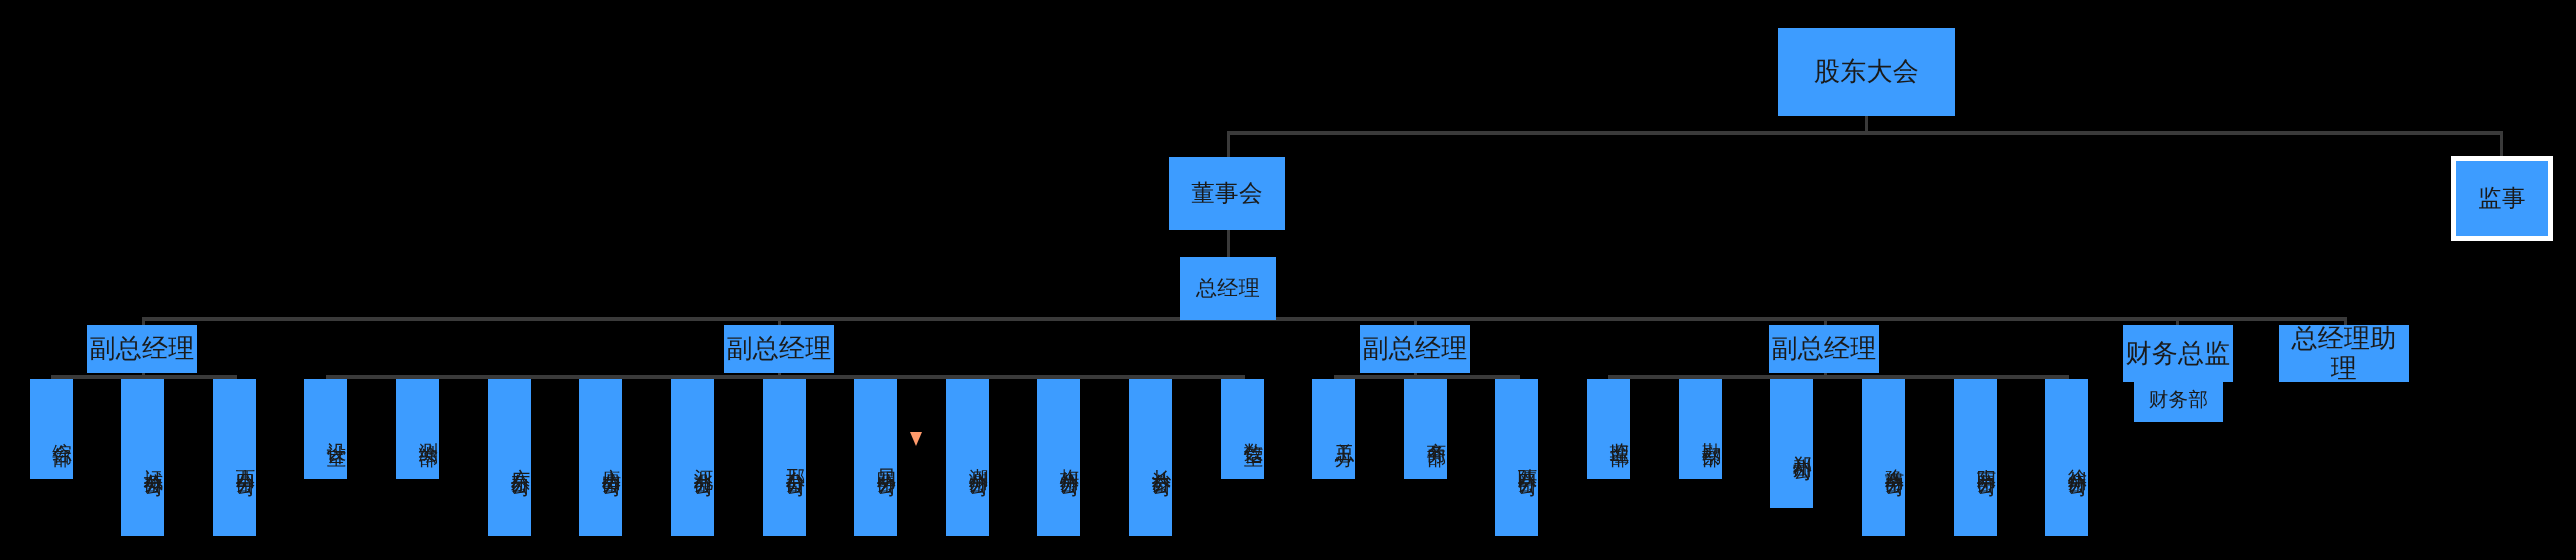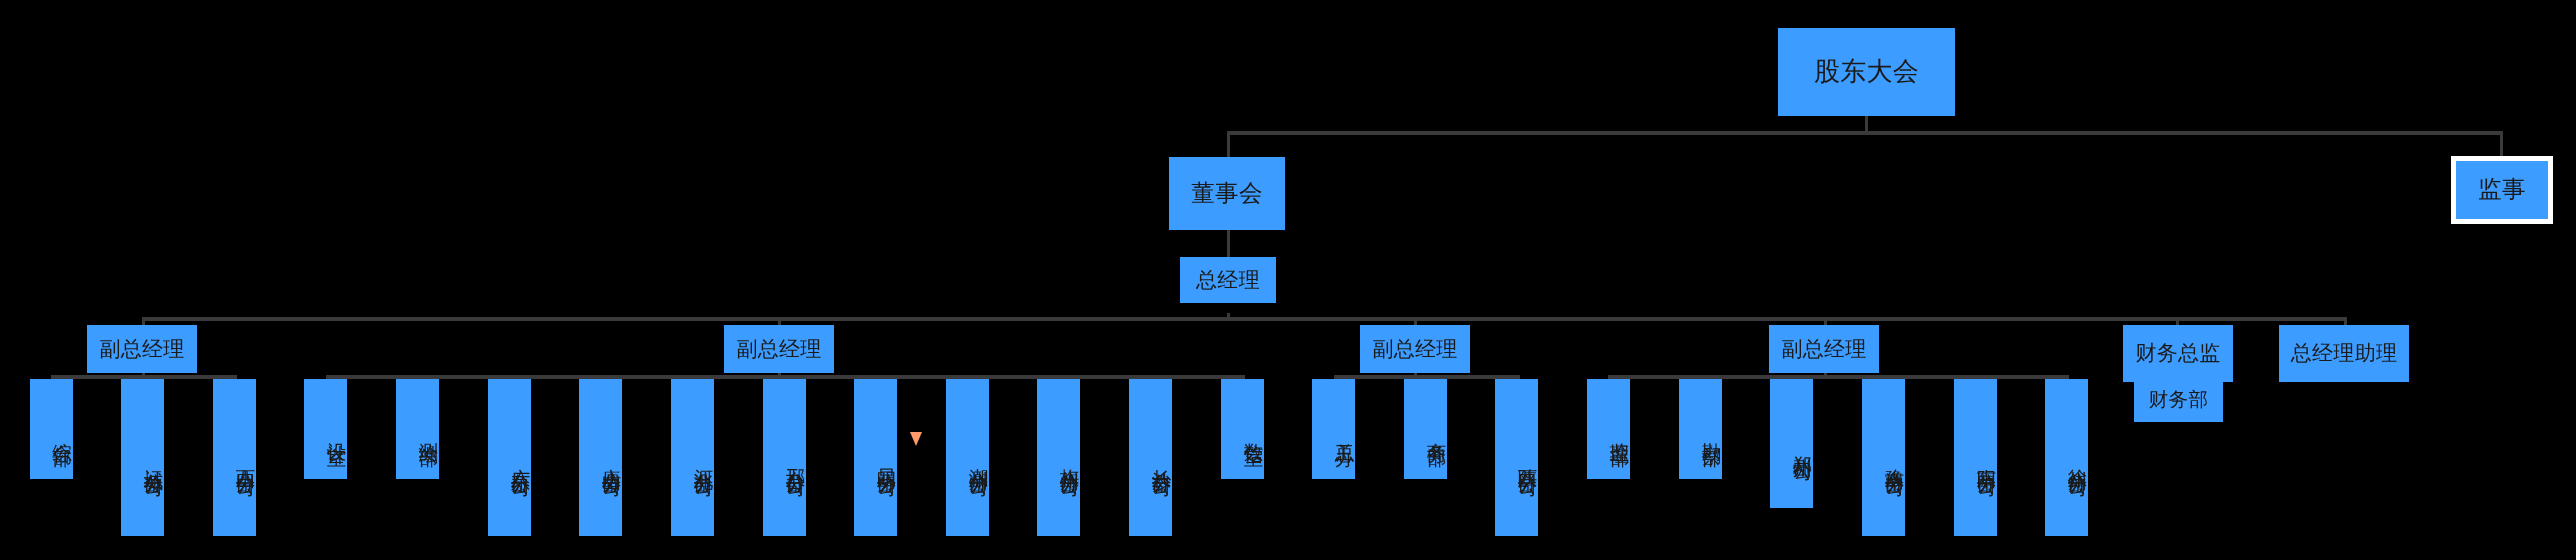--- a/index.html
+++ b/index.html
@@ -42,21 +42,21 @@
     padding-top: 3.5px;
     letter-spacing: 2.4px;
   }
   .node.sel {
     outline: 5.3px solid #ffffff;
   }
   
   .f-root  { font-size: 26px; }
   .f-lvl2  { font-size: 23.6px; }
   .f-lvl3  { font-size: 21px; }
-  .f-mgr   { font-size: 21px; }
+  .f-mgr   { font-size: 26px; }
   .f-leaf  { font-size: 19.5px; }
 
   
   .ln {
     position: absolute;
     background: #3a3a3a;
   }
   .ln.v { width: 3px; }
   .ln.h { height: 4.1px; }
 
@@ -126,23 +126,23 @@
   <div class="ln v" style="left: 1975px; top: 375px; height: 4.7px; background: rgb(58, 58, 58);"></div>
   <div class="ln v" style="left: 2066px; top: 375px; height: 4.7px; background: rgb(58, 58, 58);"></div>
 
   <div class="ln v" style="left: 2176px; top: 381px; height: 0px; background: rgb(58, 58, 58);"></div>
   <div class="ln v" style="left: 2178px; top: 381px; height: 5.9px; background: rgb(58, 58, 58);"></div>
 
   <div class="node h f-lvl2" style="left: 1169px; top: 157px; width: 116px; height: 73px; background: rgb(61, 156, 255); color: rgb(26, 26, 26);">董事会</div>
 
   <div class="node h f-root" style="left: 1778px; top: 28px; width: 177px; height: 88px; background: rgb(61, 156, 255); color: rgb(26, 26, 26);">股东大会</div>
 
-  <div class="node h f-lvl2 sel" style="left: 2456px; top: 161px; width: 92px; height: 58px; background: rgb(61, 156, 255); color: rgb(26, 26, 26); outline-color: rgb(255, 255, 255);">监事</div>
+  <div class="node h f-lvl2 sel" style="left: 2456px; top: 161px; width: 92px; height: 75px; background: rgb(61, 156, 255); color: rgb(26, 26, 26); outline-color: rgb(255, 255, 255);">监事</div>
 
-  <div class="node h f-lvl3" style="left: 1180px; top: 257px; width: 96px; height: 46px; background: rgb(61, 156, 255); color: rgb(26, 26, 26);">总经理</div>
+  <div class="node h f-lvl3" style="left: 1180px; top: 257px; width: 96px; height: 63px; background: rgb(61, 156, 255); color: rgb(26, 26, 26);">总经理</div>
 
   <div class="node h f-mgr" style="left: 87px; top: 325px; width: 110px; height: 48px; background: rgb(61, 156, 255); color: rgb(26, 26, 26);">副总经理</div>
   <div class="node h f-mgr" style="left: 724px; top: 325px; width: 110px; height: 48px; background: rgb(61, 156, 255); color: rgb(26, 26, 26);">副总经理</div>
   <div class="node h f-mgr" style="left: 1360px; top: 325px; width: 110px; height: 48px; background: rgb(61, 156, 255); color: rgb(26, 26, 26);">副总经理</div>
   <div class="node h f-mgr" style="left: 1769px; top: 325px; width: 110px; height: 48px; background: rgb(61, 156, 255); color: rgb(26, 26, 26);">副总经理</div>
   <div class="node h f-mgr" style="left: 2279px; top: 325px; width: 130px; height: 57px; background: rgb(61, 156, 255); color: rgb(26, 26, 26);">总经理助理</div>
   <div class="node h f-mgr" style="left: 2123px; top: 325px; width: 110px; height: 57px; background: rgb(61, 156, 255); color: rgb(26, 26, 26);">财务总监</div>
 
   <div class="node v f-leaf" style="left: 29.6px; top: 379px; width: 43px; height: 100px; background: rgb(61, 156, 255); color: rgb(26, 26, 26);">综合部</div>
   <div class="node v f-leaf" style="left: 121px; top: 379px; width: 43px; height: 157px; background: rgb(61, 156, 255); color: rgb(26, 26, 26);">运城分公司</div>

